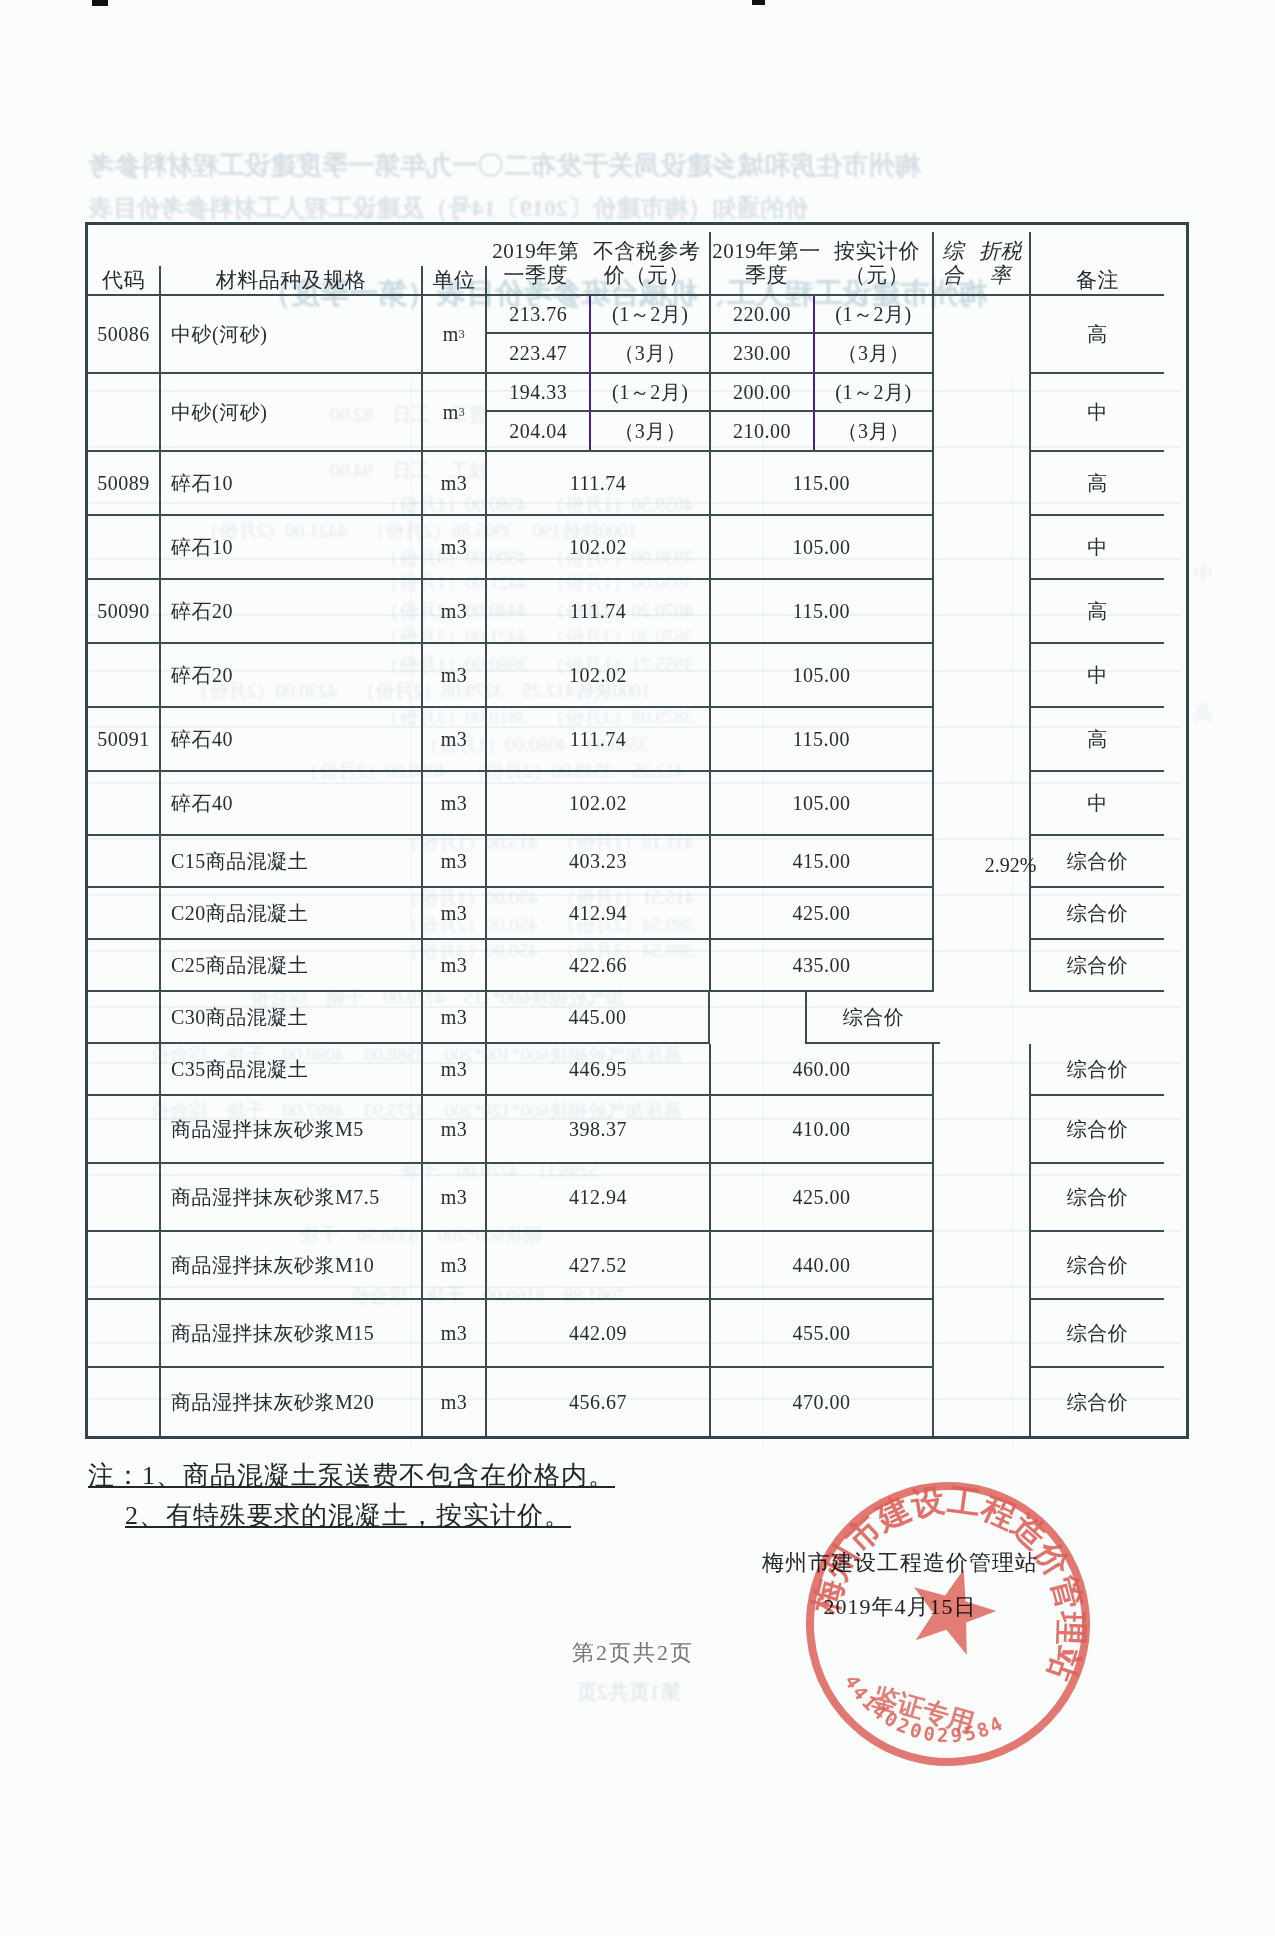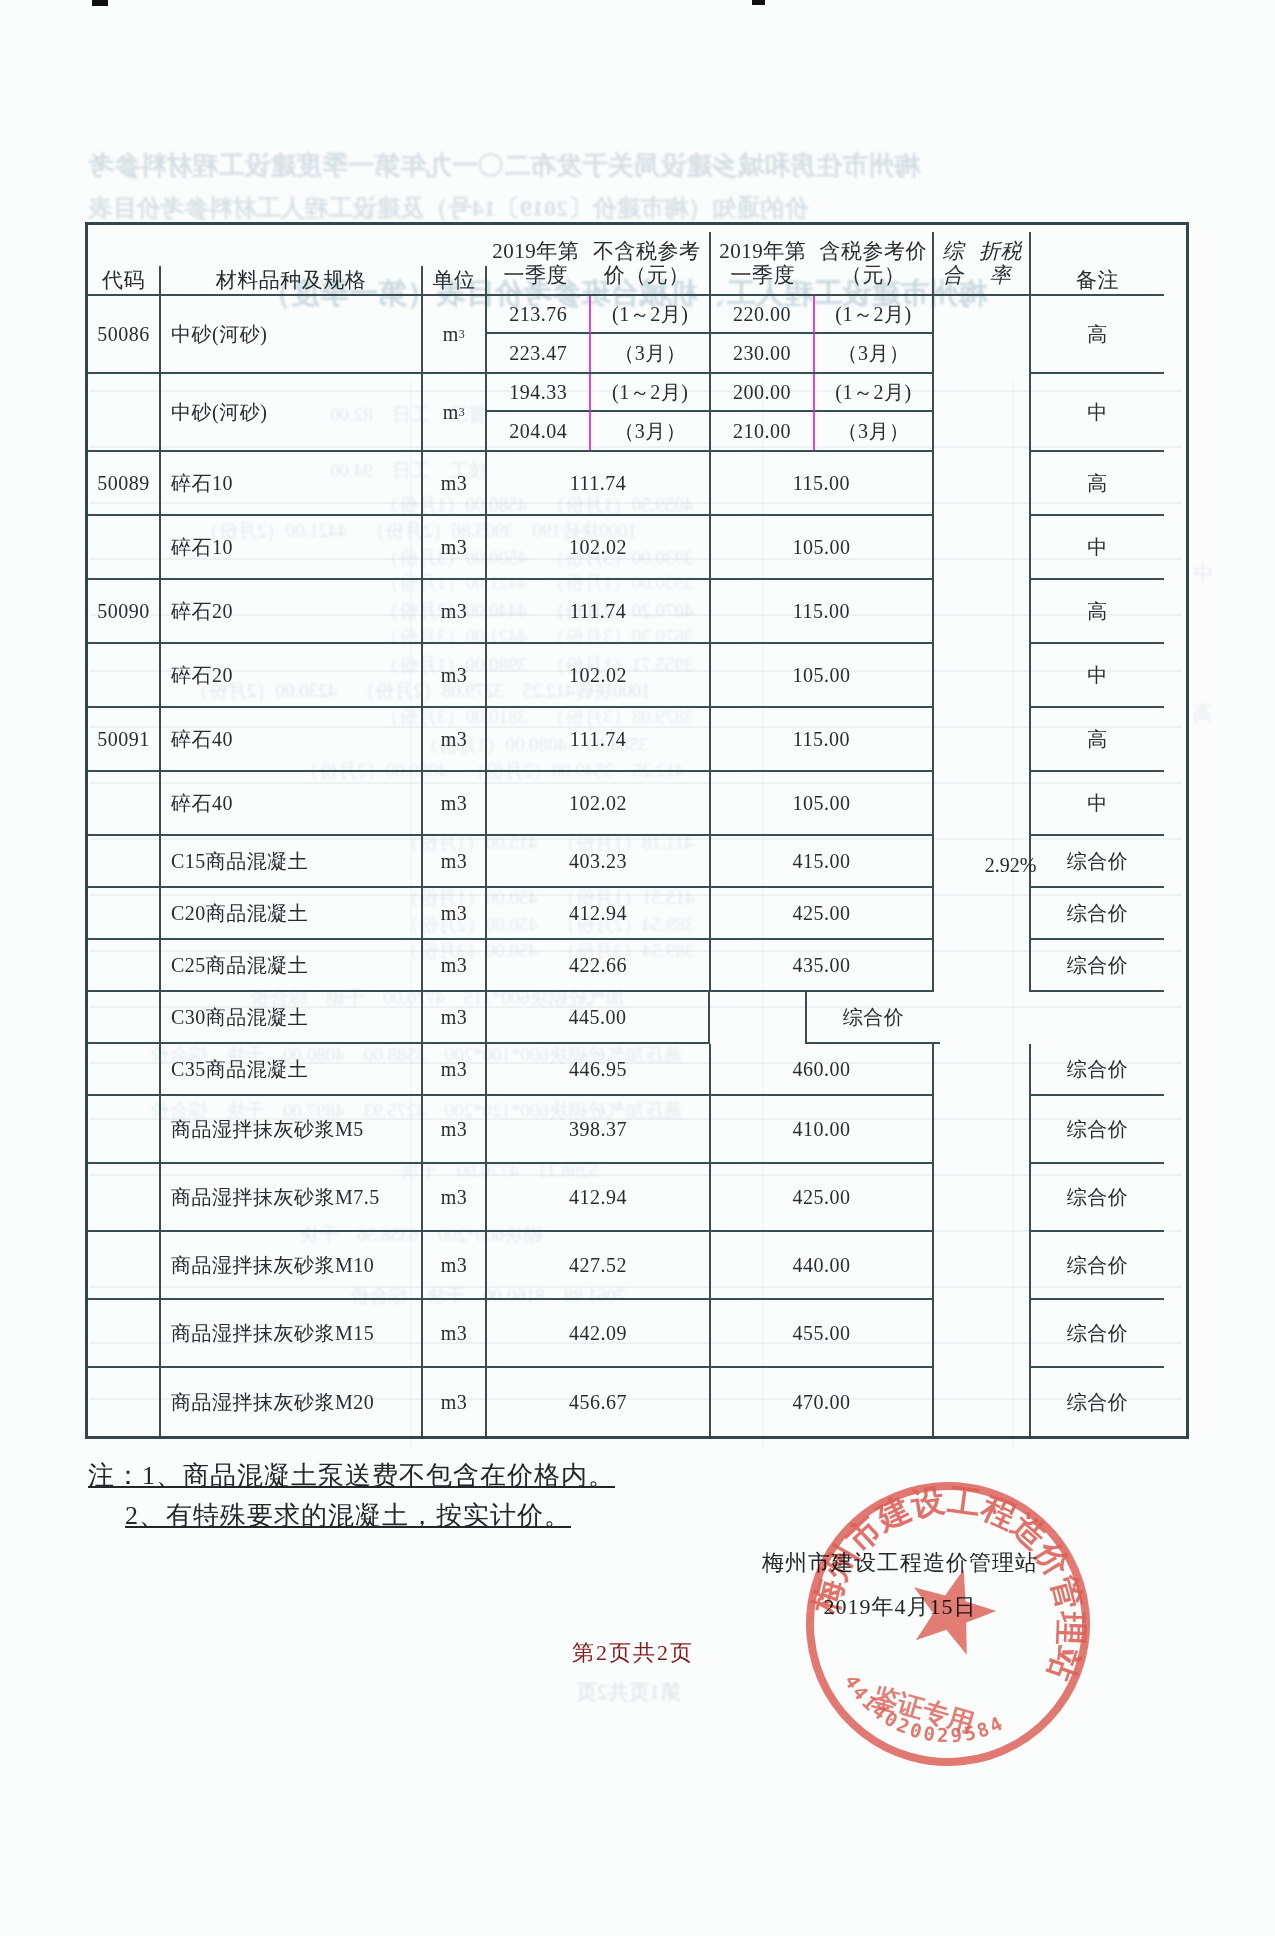--- a/index.html
+++ b/index.html
@@ -43,29 +43,29 @@
   .r-sand{height:78px;}
   .r-stone{height:64px;}
   .r-concrete{height:52px;}
   .r-mortar{height:68px;}
   .tr:last-child .td{border-bottom:none;}
   .td.merged-tax{border-bottom:none;}
   .unit sup{font-size:12px;line-height:0;vertical-align:super;}
   .pgrid{width:100%;height:100%;display:grid;grid-template-columns:47% 53%;grid-template-rows:1fr 1fr;}
   .pg{display:flex;align-items:center;justify-content:center;font-size:20px;letter-spacing:.5px;}
   .pg.top{border-bottom:2px solid #3a4e52;}
-  .pg.left{border-right:2px solid #d946ef;}
+  .pg.left{border-right:2px solid #4c1d95;}
   .tax-overlay{
     position:absolute;left:879px;top:614px;width:87px;height:52px;
     display:flex;align-items:center;justify-content:center;font-size:20px;
   }
   
   .note{position:absolute;font-size:26px;letter-spacing:1px;color:#222729;text-decoration:underline;}
   .sig{position:absolute;width:420px;text-align:center;font-size:22px;letter-spacing:1px;color:#222729;}
-  .page-num{position:absolute;font-size:22px;letter-spacing:2px;color:#7f1d1d;text-align:center;}
+  .page-num{position:absolute;font-size:22px;letter-spacing:2px;color:#737373;text-align:center;}
   
   .stamp{
     position:absolute;left:798px;top:1474px;width:300px;height:300px;
     transform:rotate(16deg);mix-blend-mode:multiply;opacity:.9;pointer-events:none;
   }
 </style>
 </head>
 <body>
 
 <div class="page">
@@ -142,21 +142,21 @@
         </div>
       <div class="th c-ex">
         <div class="th2">
           <span>2019年第一季度</span>
           <span>不含税参考价（元）</span>
         </div>
       </div>
       <div class="th c-in">
         <div class="th2">
           <span>2019年第一季度</span>
-          <span>含税参考价（元）</span>
+          <span>按实计价（元）</span>
         </div>
       </div>
       <div class="th c-tax">
         <div class="th2">
           <span>综合</span>
           <span>折税率</span>
         </div>
       </div>
       <div class="th c-rem">
           <span>备注</span>

